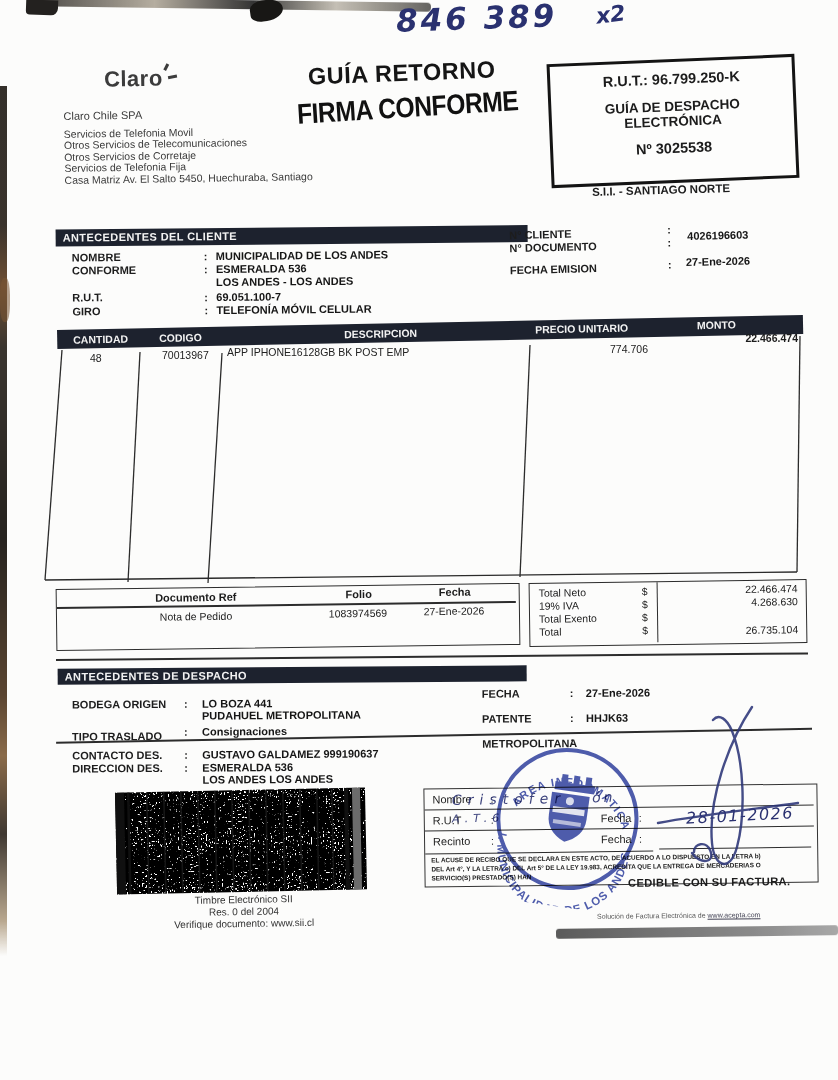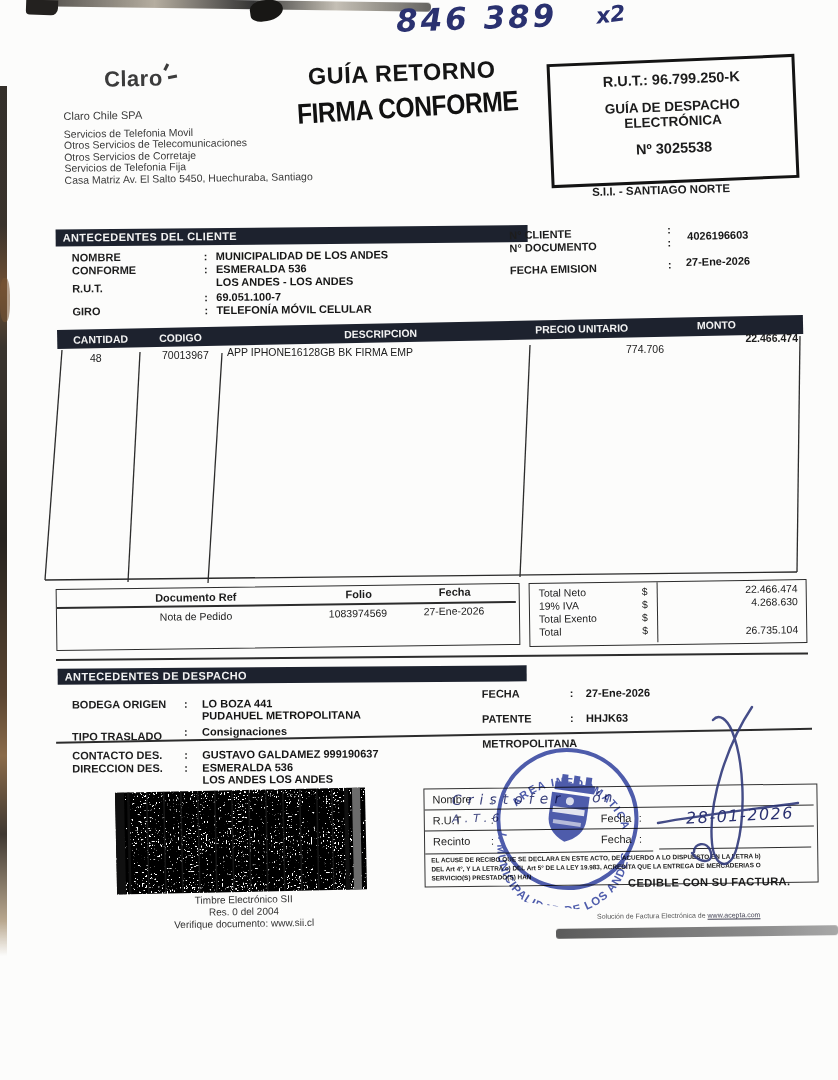--- a/index.html
+++ b/index.html
@@ -66,21 +66,21 @@
 
   <div class="abs" style="left:56px;top:222px;width:752px;height:102px;transform:rotate(-.55deg)">
     <div class="abs bar" style="left:0;top:4px;width:465px;height:17px;font-size:11px;font-weight:bold;letter-spacing:.4px;padding-left:7px;line-height:17px">ANTECEDENTES DEL CLIENTE</div>
     <div class="abs lbl" style="left:16px;top:26px">NOMBRE</div>
     <div class="abs lbl" style="left:148px;top:26px">:</div>
     <div class="abs val" style="left:160px;top:26px">MUNICIPALIDAD DE LOS ANDES</div>
     <div class="abs lbl" style="left:16px;top:39px">CONFORME</div>
     <div class="abs lbl" style="left:148px;top:39px">:</div>
     <div class="abs val" style="left:160px;top:39px">ESMERALDA 536</div>
     <div class="abs val" style="left:160px;top:52px">LOS ANDES -  LOS ANDES</div>
-    <div class="abs lbl" style="left:16px;top:57px">R.U.T.</div>
+    <div class="abs lbl" style="left:16px;top:66px">R.U.T.</div>
     <div class="abs lbl" style="left:148px;top:67px">:</div>
     <div class="abs val" style="left:160px;top:67px">69.051.100-7</div>
     <div class="abs lbl" style="left:16px;top:80px">GIRO</div>
     <div class="abs lbl" style="left:148px;top:80px">:</div>
     <div class="abs val" style="left:160px;top:80px">TELEFONÍA MÓVIL CELULAR</div>
     <div class="abs" style="left:0;top:0;width:752px;height:100px;transform:rotate(-.8deg)">
       <div class="abs lbl" style="left:454px;top:9px">N° CLIENTE</div>
       <div class="abs lbl" style="left:612px;top:7px">:</div>
       <div class="abs lbl" style="left:454px;top:22px">N° DOCUMENTO</div>
       <div class="abs lbl" style="left:612px;top:20px">:</div>
@@ -103,22 +103,22 @@
       <path d="M24,22 L7,252"></path>
       <path d="M102,24 L90,254"></path>
       <path d="M184,25 L170,255"></path>
       <path d="M492,17 L482,249"></path>
       <path d="M762,8 L759,244"></path>
       <path d="M7,252 L759,244"></path>
     </g>
   </svg>
   <div class="abs plain" style="left:90px;top:352px">48</div>
   <div class="abs plain" style="left:162px;top:349px">70013967</div>
-  <div class="abs plain" style="left:227px;top:346px">APP IPHONE16128GB BK FIRMA EMP</div>
-  <div class="abs plain rt" style="left:576px;top:343px;width:88px">774.706</div>
+  <div class="abs plain" style="left:227px;top:346px">APP IPHONE16128GB BK POST EMP</div>
+  <div class="abs plain rt" style="left:560px;top:343px;width:88px">774.706</div>
   <div class="abs rt" style="left:700px;top:332px;width:98px;font-size:10.5px;font-weight:bold">22.466.474</div>
 
   <div class="abs" style="left:56px;top:586px;width:462px;height:60px;border:1.6px solid #2c2c2c;transform:rotate(-.75deg)">
     <div class="abs ctr" style="left:64px;top:3px;width:150px;font-size:11px;font-weight:bold">Documento Ref</div>
     <div class="abs ctr" style="left:262px;top:2px;width:80px;font-size:11px;font-weight:bold">Folio</div>
     <div class="abs ctr" style="left:356px;top:1px;width:84px;font-size:11px;font-weight:bold">Fecha</div>
     <div class="hline" style="left:0;top:17px;width:459px"></div>
     <div class="abs ctr plain" style="left:64px;top:22px;width:150px">Nota de Pedido</div>
     <div class="abs ctr plain" style="left:246px;top:21px;width:110px">1083974569</div>
     <div class="abs ctr plain" style="left:342px;top:20px;width:110px">27-Ene-2026</div>

